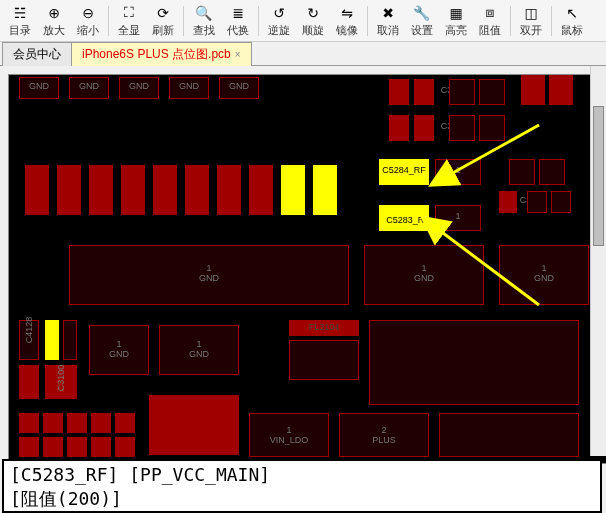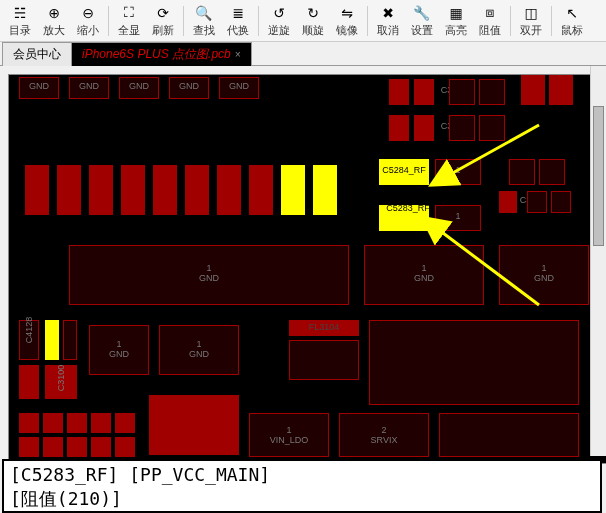--- a/index.html
+++ b/index.html
@@ -6,21 +6,21 @@
   body { width: 606px; height: 513px; font-family: "Microsoft YaHei", sans-serif; font-size: 12px; background: #f0f0f0; overflow: hidden; position: relative; }
   
   .toolbar { display: flex; background: #f5f5f5; border-bottom: 1px solid #ccc; padding: 2px 4px; height: 42px; align-items: center; gap: 2px; }
   .tool-btn { display: flex; flex-direction: column; align-items: center; justify-content: center; padding: 2px 5px; cursor: pointer; min-width: 28px; height: 38px; }
   .tool-icon { width: 18px; height: 18px; display: flex; align-items: center; justify-content: center; font-size: 14px; }
   .tool-label { font-size: 11px; color: #333; margin-top: 1px; white-space: nowrap; }
   .tool-sep { width: 1px; height: 30px; background: #ccc; margin: 0 2px; }
   
   .tabbar { display: flex; height: 24px; background: #f0f0f0; border-bottom: 1px solid #999; padding-left: 2px; align-items: center; }
   .tab { padding: 3px 10px; border: 1px solid #999; border-bottom: none; margin-right: -1px; background: #e8e8e8; font-size: 12px; cursor: pointer; position: relative; }
-  .tab.active { background: #000000; color: #d00; font-style: italic; }
+  .tab.active { background: #fef9c3; color: #d00; }
   .tab .close { margin-left: 4px; font-size: 10px; color: #888; }
   
   .canvas-area { position: relative; width: 602px; height: 390px; margin: 8px; border: 1px solid #888; background: #000; overflow: hidden; }
   .pcb { position: absolute; inset: 0; background: #000; }
   
   
   .pad { position: absolute; border: 1px solid #a00000; background: #200000; }
   .pad.fill-red { background: #a00000; }
   .pad.fill-yellow { background: #ffff00; border-color: #ffff00; }
   .pad-label { position: absolute; color: #777; font-size: 9px; text-align: center; pointer-events: none; }
@@ -148,21 +148,21 @@
 
     <div class="pad" style="left:500px;top:84px;width:26px;height:26px"></div>
     <div class="pad" style="left:530px;top:84px;width:26px;height:26px"></div>
 
     <div class="pad fill-red" style="left:490px;top:116px;width:18px;height:22px"></div>
     <div class="pad-label" style="left:506px;top:120px;width:36px">C3129</div>
     <div class="pad" style="left:518px;top:116px;width:20px;height:22px"></div>
     <div class="pad" style="left:542px;top:116px;width:20px;height:22px"></div>
 
     <div class="pad fill-yellow" style="left:370px;top:130px;width:50px;height:26px"></div>
-    <div class="pad-label" style="left:370px;top:128px;width:58px;color:#000">C5283_RF</div>
+    <div class="pad-label" style="left:370px;top:140px;width:58px;color:#000">C5283_RF</div>
     <div class="pad" style="left:426px;top:130px;width:46px;height:26px"></div>
     <div class="pad-label" style="left:426px;top:136px;width:46px">1</div>
 
     <div class="pad" style="left:60px;top:170px;width:280px;height:60px"></div>
     <div class="pad-label" style="left:60px;top:188px;width:280px"><span>1</span><br><span>GND</span></div>
     <div class="pad" style="left:355px;top:170px;width:120px;height:60px"></div>
     <div class="pad-label" style="left:355px;top:188px;width:120px"><span>1</span><br><span>GND</span></div>
     <div class="pad" style="left:490px;top:170px;width:90px;height:60px"></div>
     <div class="pad-label" style="left:490px;top:188px;width:90px"><span>1</span><br><span>GND</span></div>
 
@@ -204,35 +204,35 @@
     <div class="pad fill-red" style="left:34px;top:362px;width:20px;height:20px"></div>
     <div class="pad fill-red" style="left:58px;top:362px;width:20px;height:20px"></div>
     <div class="pad fill-red" style="left:82px;top:362px;width:20px;height:20px"></div>
     <div class="pad fill-red" style="left:106px;top:362px;width:20px;height:20px"></div>
 
     <div class="pad fill-red" style="left:140px;top:320px;width:90px;height:60px"></div>
 
     <div class="pad" style="left:240px;top:338px;width:80px;height:44px"></div>
     <div class="pad-label" style="left:240px;top:350px;width:80px"><span>1</span><br><span>VIN_LDO</span></div>
     <div class="pad" style="left:330px;top:338px;width:90px;height:44px"></div>
-    <div class="pad-label" style="left:330px;top:350px;width:90px"><span>2</span><br><span>SRVIX</span></div>
+    <div class="pad-label" style="left:330px;top:350px;width:90px"><span>2</span><br><span>PLUS</span></div>
     <div class="pad" style="left:430px;top:338px;width:140px;height:44px"></div>
 
     <svg class="arrow" style="left:0;top:0;width:590px;height:390px">
       <defs>
         <marker id="ah" markerWidth="10" markerHeight="10" refX="2" refY="5" orient="auto">
           <path d="M0,0 L10,5 L0,10 Z" fill="#ffff00"></path>
         </marker>
       </defs>
       <line x1="530" y1="50" x2="440" y2="100" stroke="#ffff00" stroke-width="3" marker-end="url(#ah)"></line>
       <line x1="530" y1="230" x2="430" y2="155" stroke="#ffff00" stroke-width="3" marker-end="url(#ah)"></line>
     </svg>
   </div>
 </div>
 
 <div class="scrollbar-v">
   <div class="sb-thumb" style="left:2px;top:40px;width:11px;height:140px"></div>
 </div>
 
 <div class="status-area">
   <div>[C5283_RF] [PP_VCC_MAIN]</div>
-  <div>[阻值(210)]</div>
+  <div>[阻值(200)]</div>
 </div>
 
 </body></html>

